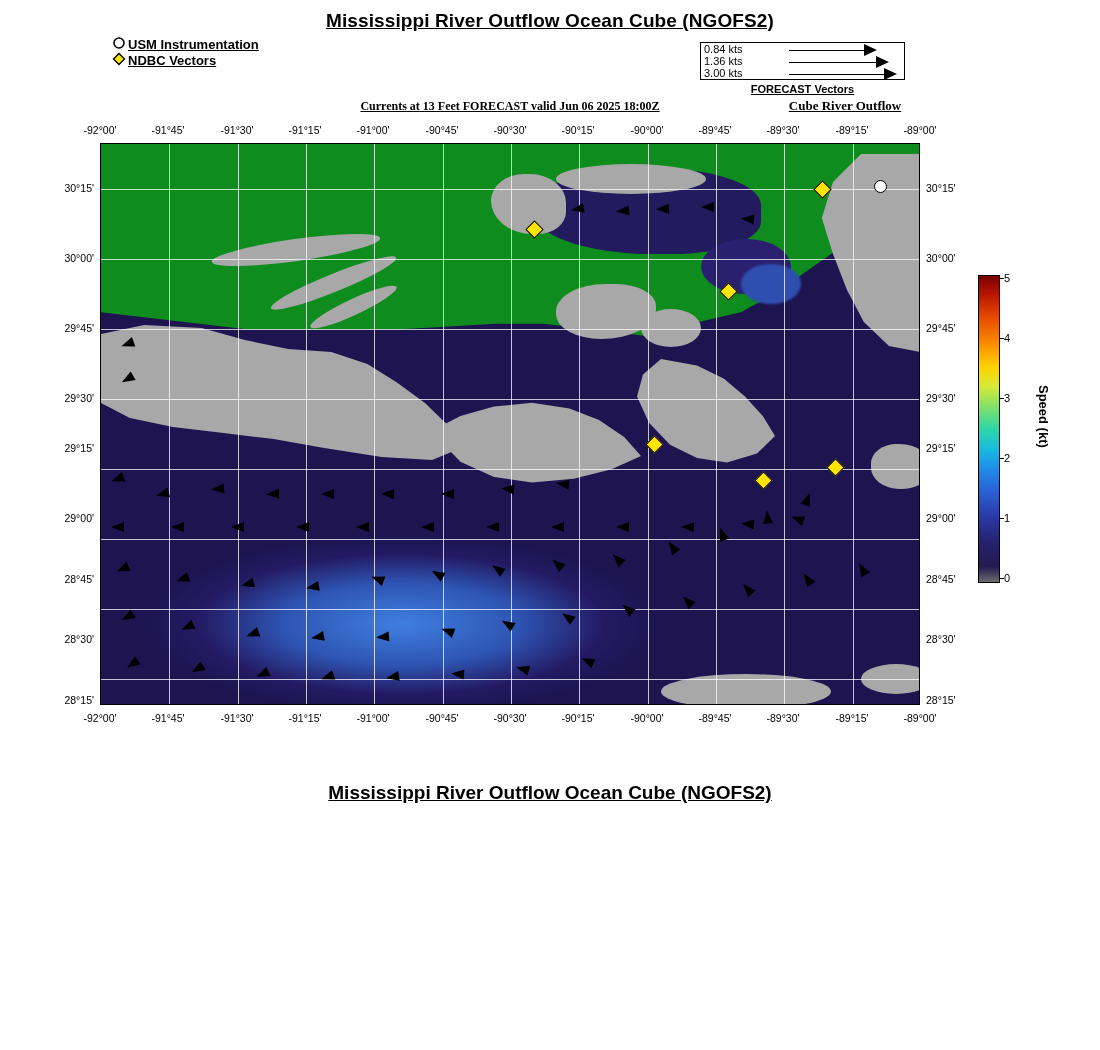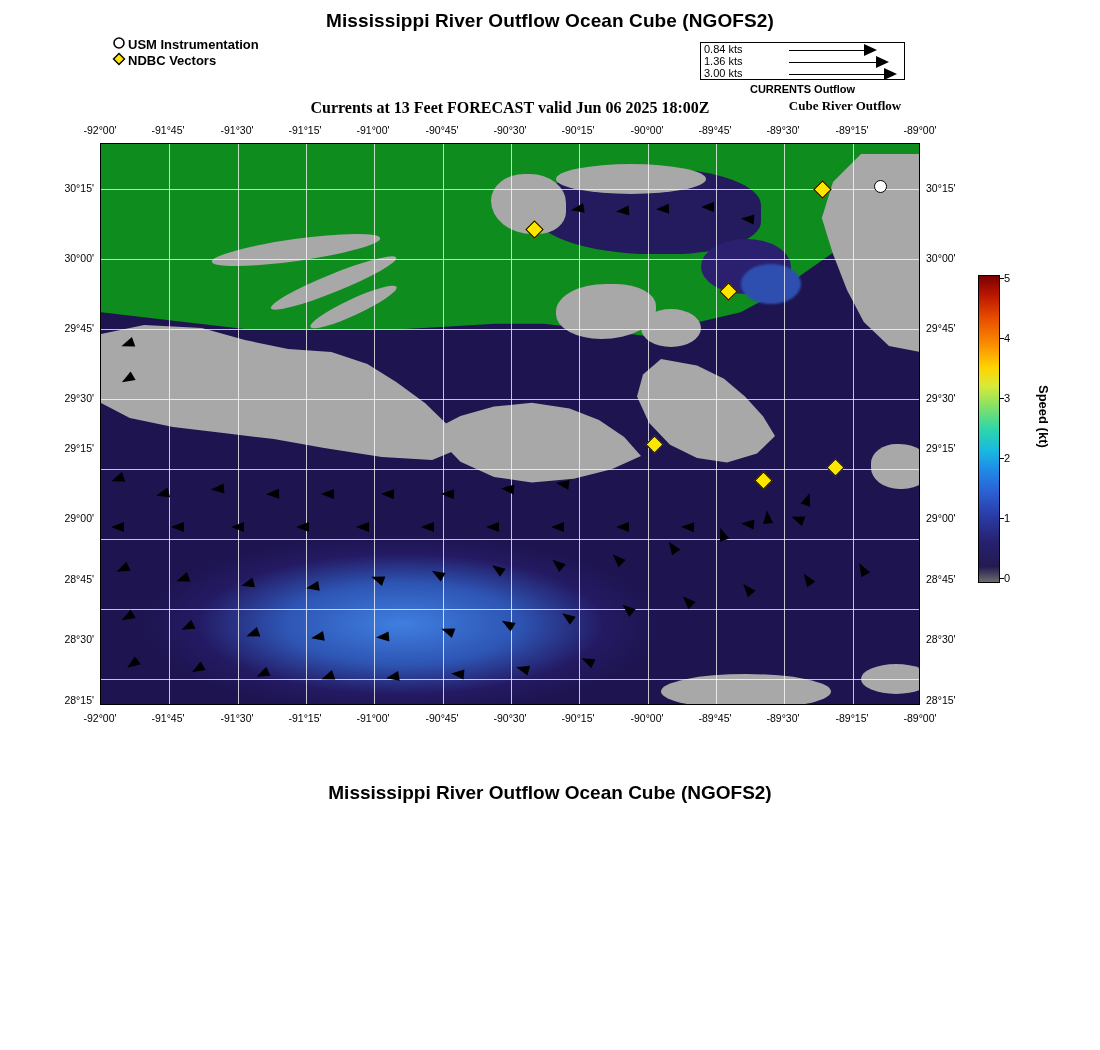--- a/index.html
+++ b/index.html
@@ -8,21 +8,21 @@
     background: #ffffff;
   }
   body {
     width: 1100px;
     height: 1050px;
     position: relative;
     font-family: "Liberation Sans", sans-serif;
     color: #000000;
     overflow: hidden;
   }
-  .abs { position: absolute; }
+  .abs { position: absolute; text-decoration: underline; }
 
   
   #main-title {
     top: 10px; left: 0; width: 1100px;
     text-align: center;
     font-family: "Liberation Sans", sans-serif;
     font-weight: bold;
     font-size: 19px;
     letter-spacing: 0.1px;
   }
@@ -31,21 +31,21 @@
     text-align: center;
     font-family: "Liberation Sans", sans-serif;
     font-weight: bold;
     font-size: 19px;
   }
   #subtitle {
     top: 99px; left: 100px; width: 820px;
     text-align: center;
     font-family: "Liberation Serif", serif;
     font-weight: bold;
-    font-size: 16px;
+    font-size: 12px;
   }
   #vector-caption {
     top: 83px; left: 700px; width: 205px;
     text-align: center;
     font-family: "Liberation Sans", sans-serif;
     font-weight: bold;
     font-size: 11px;
   }
   #outflow-label {
     top: 98px; left: 770px; width: 150px;
@@ -255,21 +255,21 @@
     <span class="vkey-label">1.36 kts</span>
     <span class="vkey-line" style="left:88px; width:87px;"></span>
     <span class="vkey-head" style="left:175px;"></span>
   </div>
   <div class="vkey-row" style="top:25px;">
     <span class="vkey-label">3.00 kts</span>
     <span class="vkey-line" style="left:88px; width:95px;"></span>
     <span class="vkey-head" style="left:183px;"></span>
   </div>
 </div>
-<div class="abs" id="vector-caption">CURRENTS Outflow</div>
+<div class="abs" id="vector-caption">FORECAST Vectors</div>
 
 <div class="abs" id="map-frame">
   <div id="ocean-base"></div>
 
   <div class="green" style="left:0; top:0; width:820px; height:290px;
               clip-path: polygon(0% 0%, 100% 0%, 100% 22%, 95% 30%, 90% 36%, 86% 44%, 82% 52%, 78% 58%, 72% 62%, 66% 66%, 60% 64%, 54% 62%, 48% 62%, 42% 63%, 36% 64%, 30% 64%, 24% 64%, 18% 64%, 12% 62%, 6% 60%, 0% 58%);"></div>
 
   <div style="position:absolute; left:430px; top:25px; width:230px; height:85px; background:#241a5e; border-radius:50% 45% 40% 55%;"></div>
   <div style="position:absolute; left:600px; top:95px; width:90px; height:55px; background:#2b2070; border-radius:50%;"></div>
   <div style="position:absolute; left:640px; top:120px; width:60px; height:40px; background:#2f4fb0; border-radius:50%; filter:blur(1px);"></div>

